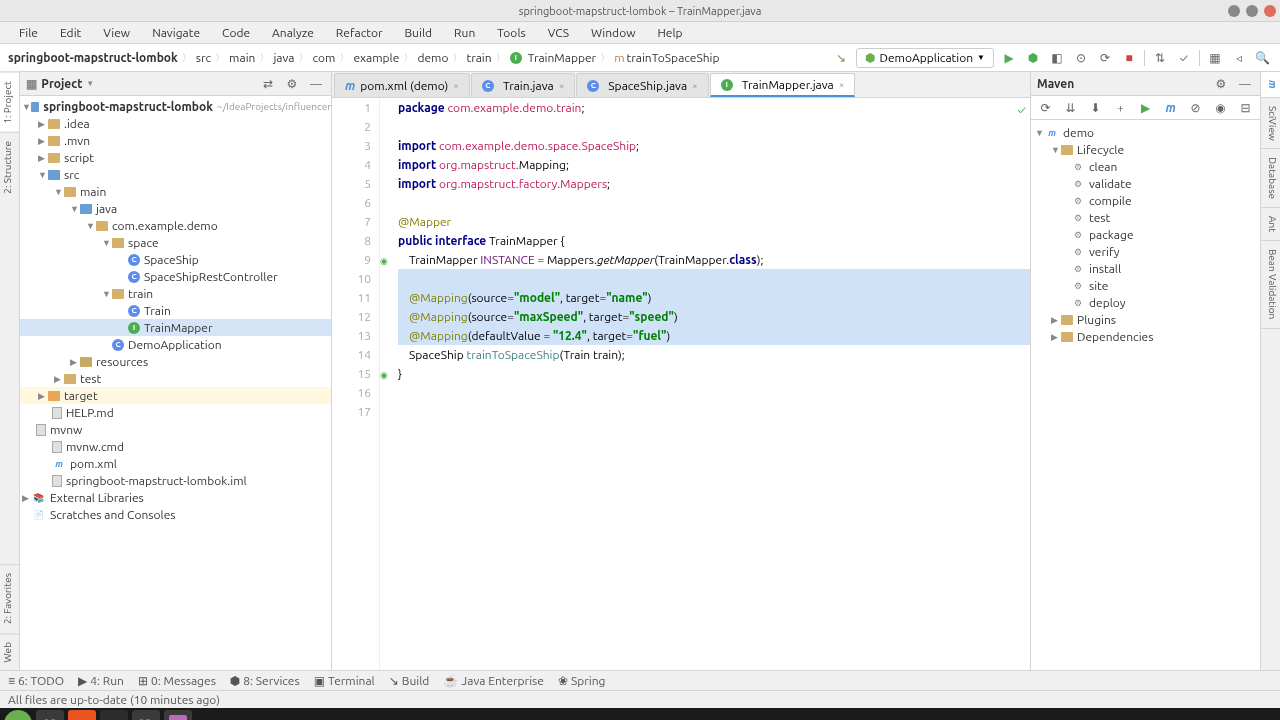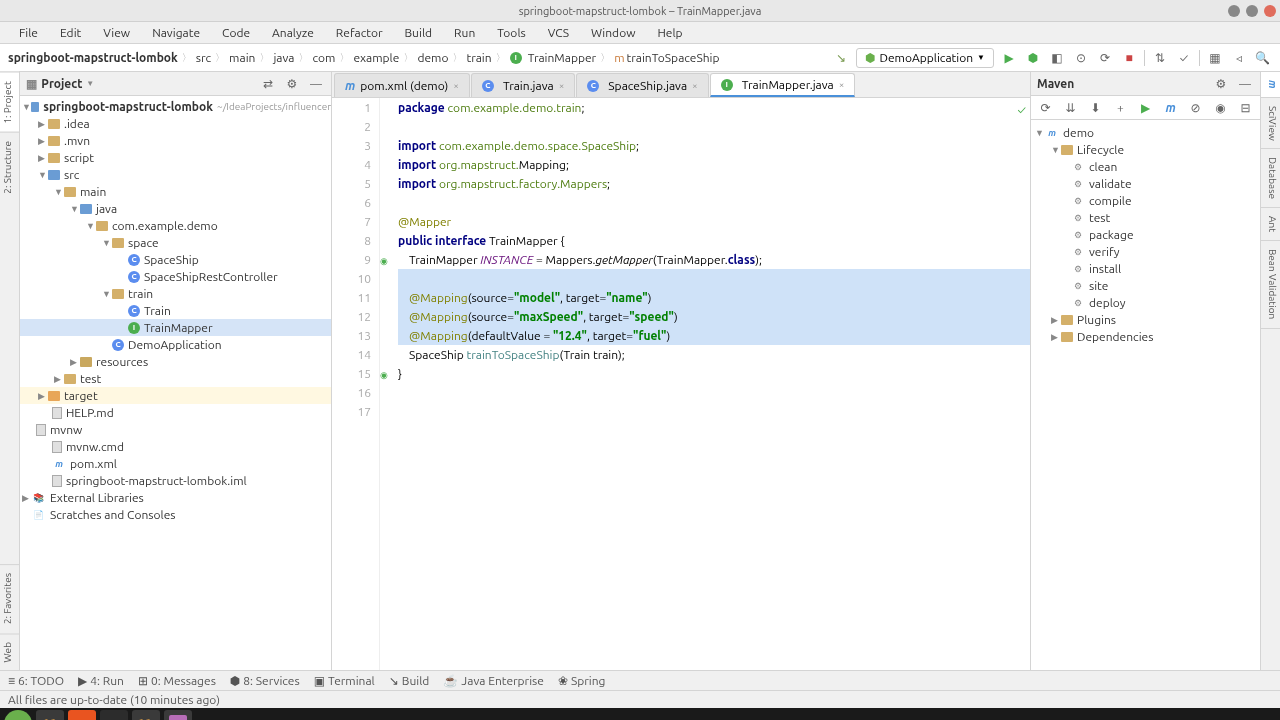--- a/index.html
+++ b/index.html
@@ -48,23 +48,23 @@
 .gutter div { height:19px; }
 .gutter-marks { width:14px; background:#fff; }
 .gutter-marks div { height:19px; }
 .code { flex:1; padding-left:4px; }
 .code-line { height:19px; white-space:pre; }
 .code-line.sel { background:#cfe2f8; }
 .kw { color:#000080; font-weight:bold; }
 .ann { color:#808000; }
 .str { color:#008000; font-weight:bold; }
 .type { color:#000; }
-.field { color:#660e7a; font-style:italic; }
+.field { color:#660e7a; }
 .method { color:#000; font-style:italic; }
-.pkg { color:#4d7c0f; }
+.pkg { color:#be185d; }
 .param { color:#458383; }
 .check { position:absolute; right:4px; top:2px; color:#4cae4f; font-size:12px; }
 .maven-panel { width:230px; background:#fff; border-left:1px solid #d4d4d4; display:flex; flex-direction:column; }
 .maven-toolbar { height:24px; border-bottom:1px solid #d4d4d4; display:flex; align-items:center; gap:8px; padding:0 6px; color:#666; }
 .maven-tree { flex:1; padding:4px 0; overflow:auto; }
 .right-gutter { width:20px; background:#f0f0f0; border-left:1px solid #d4d4d4; writing-mode:vertical-rl; display:flex; flex-direction:row; }
 .right-gutter .tab { padding:8px 2px; font-size:10px; color:#555; border-bottom:1px solid #d4d4d4; cursor:pointer; }
 .bottom-tabs { height:20px; background:#f0f0f0; border-top:1px solid #d4d4d4; display:flex; align-items:center; padding:0 8px; gap:14px; font-size:11px; color:#555; }
 .bottom-tabs span { cursor:pointer; display:flex; align-items:center; gap:3px; }
 .status-bar { height:18px; background:#f0f0f0; border-top:1px solid #d4d4d4; display:flex; align-items:center; padding:0 8px; font-size:11px; color:#555; }

